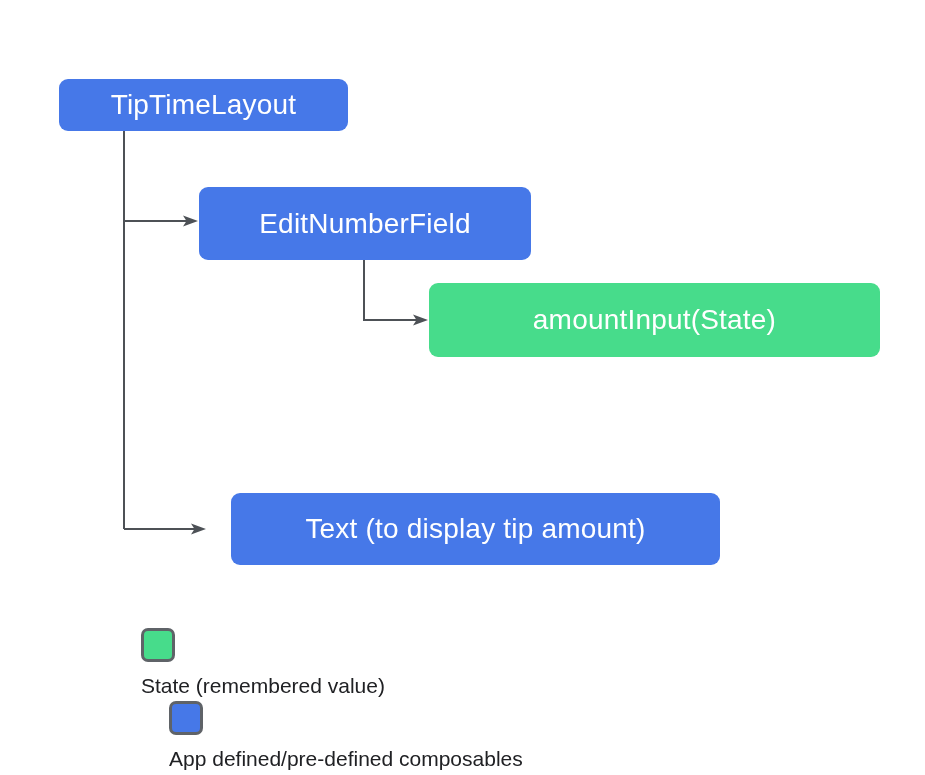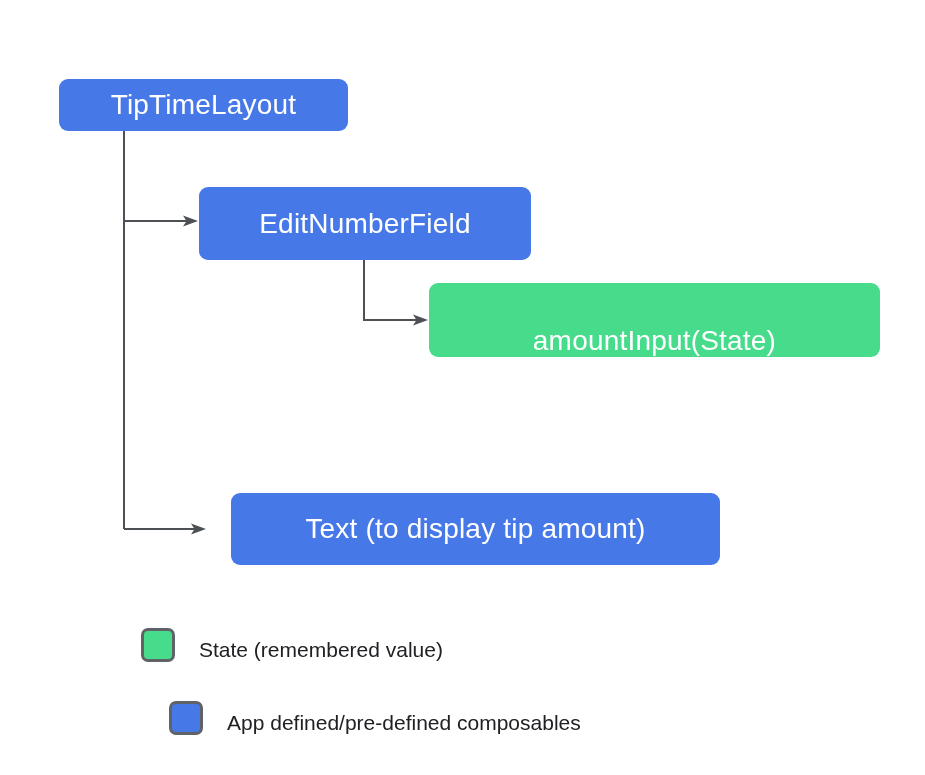--- a/index.html
+++ b/index.html
@@ -29,33 +29,34 @@
     border-radius: 9px;
     color: var(--node-text, #ffffff);
     font-size: 28px;
     display: flex;
     align-items: center;
     justify-content: center;
     white-space: nowrap;
     letter-spacing: 0.2px;
   }
   .node.blue  { background: var(--blue, #4678e8); }
-  .node.green { background: var(--green, #47dc8b); align-items: flex-end; }
+  .node.green { background: var(--green, #47dc8b); }
 
   .node-tiptimelayout   { left: 59px;  top: 31px;  width: 289px; height: 52px; margin-top: 48px; }
   .node-editnumberfield { left: 199px; top: 187px; width: 332px; height: 73px; }
   .node-amountinput     { left: 429px; top: 283px; width: 451px; height: 74px; }
   .node-text-display    { left: 207px; top: 493px; width: 489px; height: 72px; margin-left: 24px; }
 
   .legend-item {
     position: absolute;
     left: 141px;
     display: flex;
-    align-items: flex-end;
-    gap: 24px;
+    align-items: flex-start;
+    gap: 12px;
+    flex-direction: column;
   }
   .legend-item-state       { top: 628px; }
   .legend-item-composables { top: 701px; padding-left: 28px; }
   .legend-swatch {
     box-sizing: border-box;
     width: 34px;
     height: 34px;
     border: 3px solid var(--swatch-border, #5f6368);
     border-radius: 7px;
     flex: 0 0 auto;

